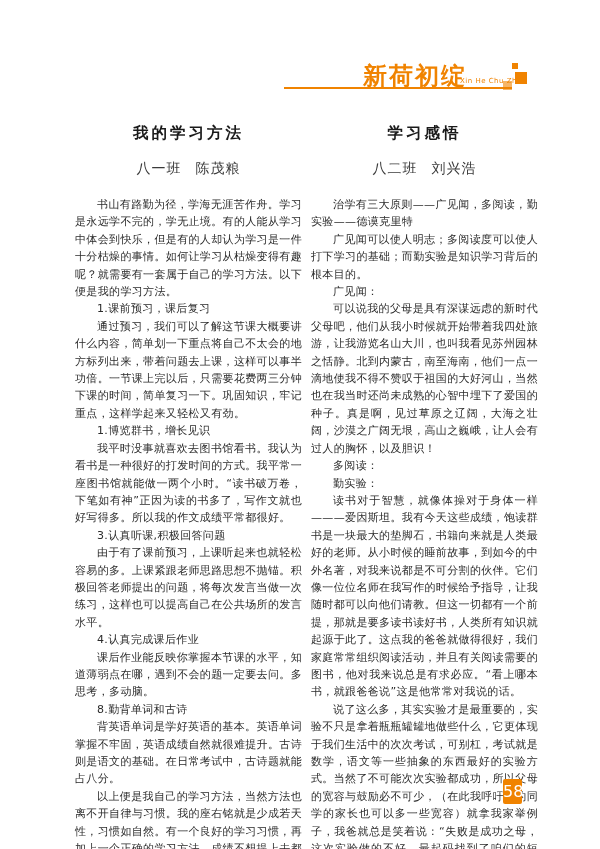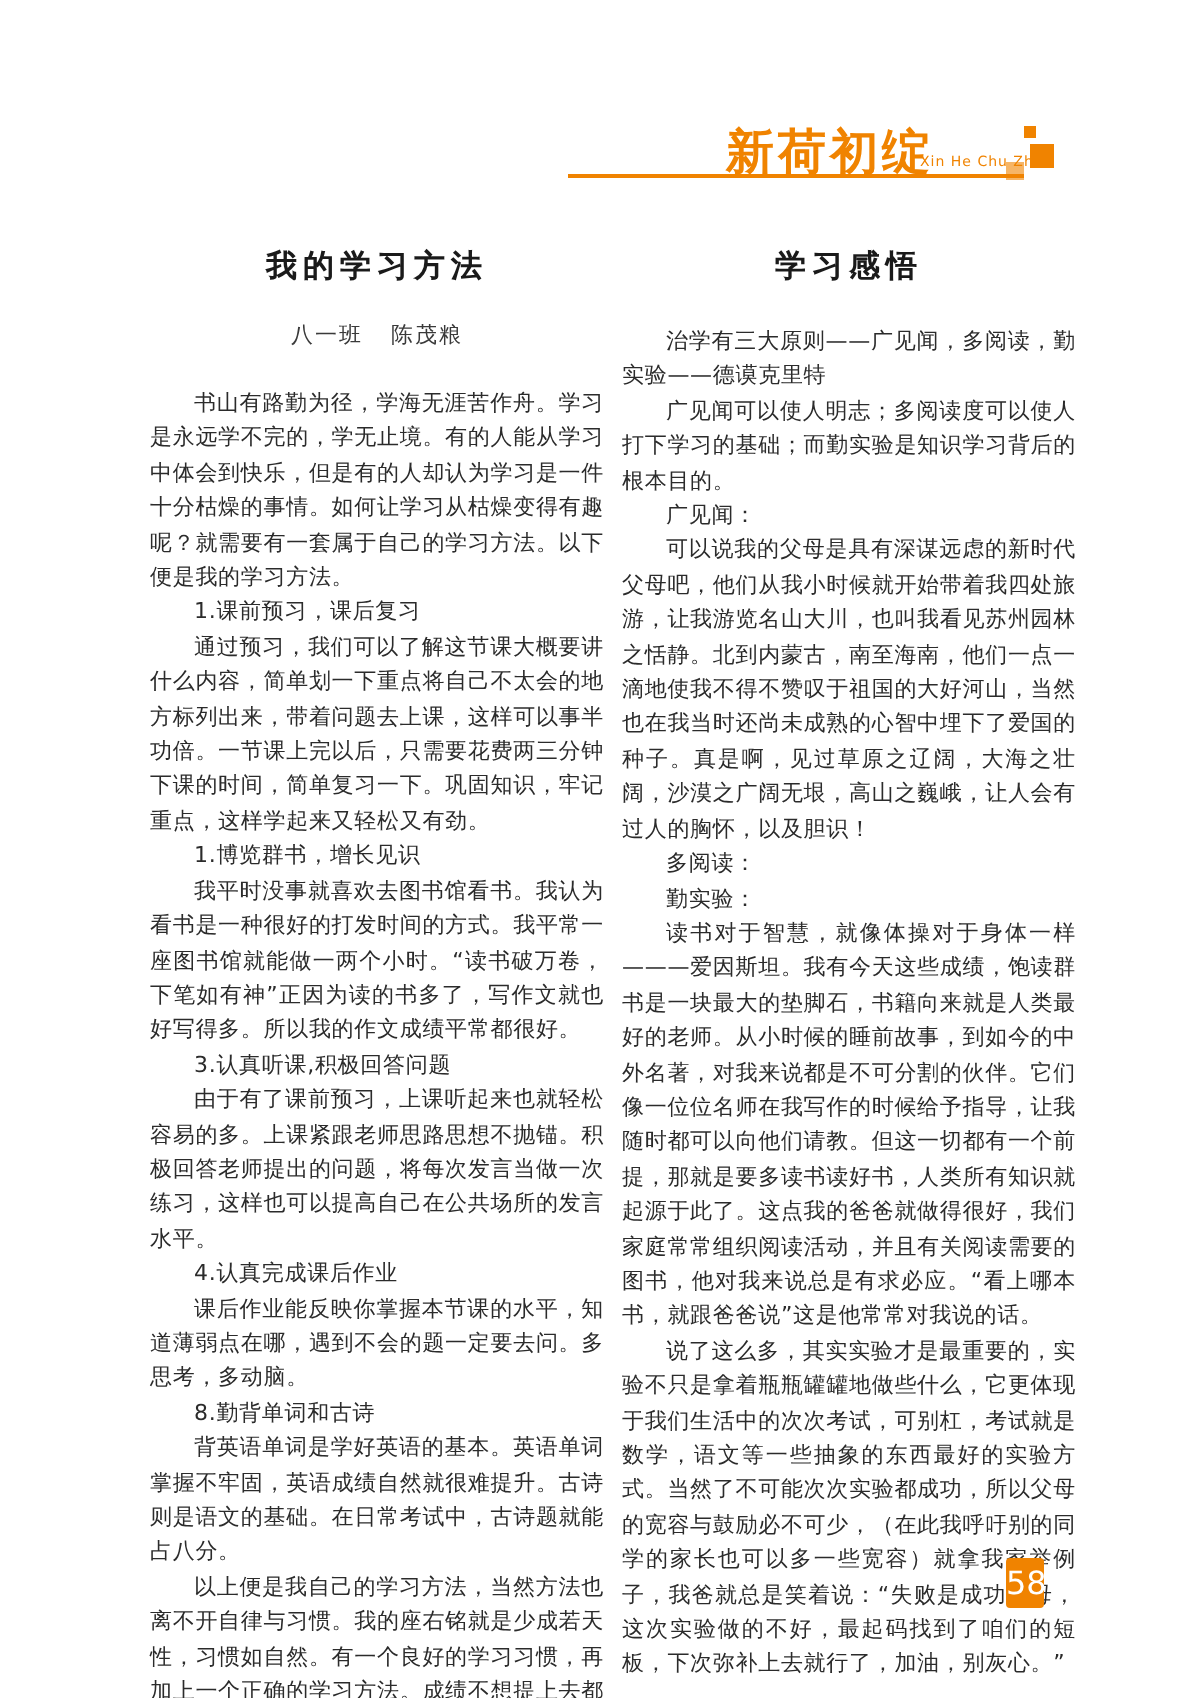--- a/index.html
+++ b/index.html
@@ -37,21 +37,21 @@
     width: 463px; display: flex; gap: 9px;
   }
   .col { width: 227px; }
   .art-title {
     margin: 8px 0 16px 0; text-align: center;
     font-size: 15.5px; font-weight: bold; letter-spacing: 3px;
     color: #1a1a1a;
   }
   .byline {
     margin-top: 9px; text-align: center;
-    font-size: 11px; color: #3a3a3a; letter-spacing: 1px;
+    font-size: 14px; color: #3a3a3a; letter-spacing: 1px;
   }
   .byline .cls { margin-right: 14px; }
   .body { margin-top: 18px; }
   .blk {
     margin: 0; color: var(--ink);
     font-size: 11px; line-height: 17.4px;
     letter-spacing: 0.35px;
     text-align: justify; text-justify: inter-ideograph;
     text-indent: 2em;
   }
@@ -95,20 +95,23 @@
           <p class="blk h">4.认真完成课后作业</p>
           <p class="blk">课后作业能反映你掌握本节课的水平，知道薄弱点在哪，遇到不会的题一定要去问。多思考，多动脑。</p>
           <p class="blk h">8.勤背单词和古诗</p>
           <p class="blk">背英语单词是学好英语的基本。英语单词掌握不牢固，英语成绩自然就很难提升。古诗则是语文的基础。在日常考试中，古诗题就能占八分。</p>
           <p class="blk">以上便是我自己的学习方法，当然方法也离不开自律与习惯。我的座右铭就是少成若天性，习惯如自然。有一个良好的学习习惯，再加上一个正确的学习方法。成绩不想提上去都难。</p>
         </div>
     </article>
 
     <article class="col">
       <h1 class="art-title">学习感悟</h1>
+      <div class="byline">
+        <span class="cls">八二班</span><span>刘兴浩</span>
+      </div>
       <div class="body">
           <p class="blk">治学有三大原则——广见闻，多阅读，勤实验——德谟克里特</p>
           <p class="blk">广见闻可以使人明志；多阅读度可以使人打下学习的基础；而勤实验是知识学习背后的根本目的。</p>
           <p class="blk h">广见闻：</p>
           <p class="blk">可以说我的父母是具有深谋远虑的新时代父母吧，他们从我小时候就开始带着我四处旅游，让我游览名山大川，也叫我看见苏州园林之恬静。北到内蒙古，南至海南，他们一点一滴地使我不得不赞叹于祖国的大好河山，当然也在我当时还尚未成熟的心智中埋下了爱国的种子。真是啊，见过草原之辽阔，大海之壮阔，沙漠之广阔无垠，高山之巍峨，让人会有过人的胸怀，以及胆识！</p>
           <p class="blk h">多阅读：</p>
           <p class="blk h">勤实验：</p>
           <p class="blk">读书对于智慧，就像体操对于身体一样———爱因斯坦。我有今天这些成绩，饱读群书是一块最大的垫脚石，书籍向来就是人类最好的老师。从小时候的睡前故事，到如今的中外名著，对我来说都是不可分割的伙伴。它们像一位位名师在我写作的时候给予指导，让我随时都可以向他们请教。但这一切都有一个前提，那就是要多读书读好书，人类所有知识就起源于此了。这点我的爸爸就做得很好，我们家庭常常组织阅读活动，并且有关阅读需要的图书，他对我来说总是有求必应。“看上哪本书，就跟爸爸说”这是他常常对我说的话。</p>
           <p class="blk">说了这么多，其实实验才是最重要的，实验不只是拿着瓶瓶罐罐地做些什么，它更体现于我们生活中的次次考试，可别杠，考试就是数学，语文等一些抽象的东西最好的实验方式。当然了不可能次次实验都成功，所以父母的宽容与鼓励必不可少，（在此我呼吁别的同学的家长也可以多一些宽容）就拿我家举例子，我爸就总是笑着说：“失败是成功之母，这次实验做的不好，最起码找到了咱们的短板，下次弥补上去就行了，加油，别灰心。”</p>
         </div>

